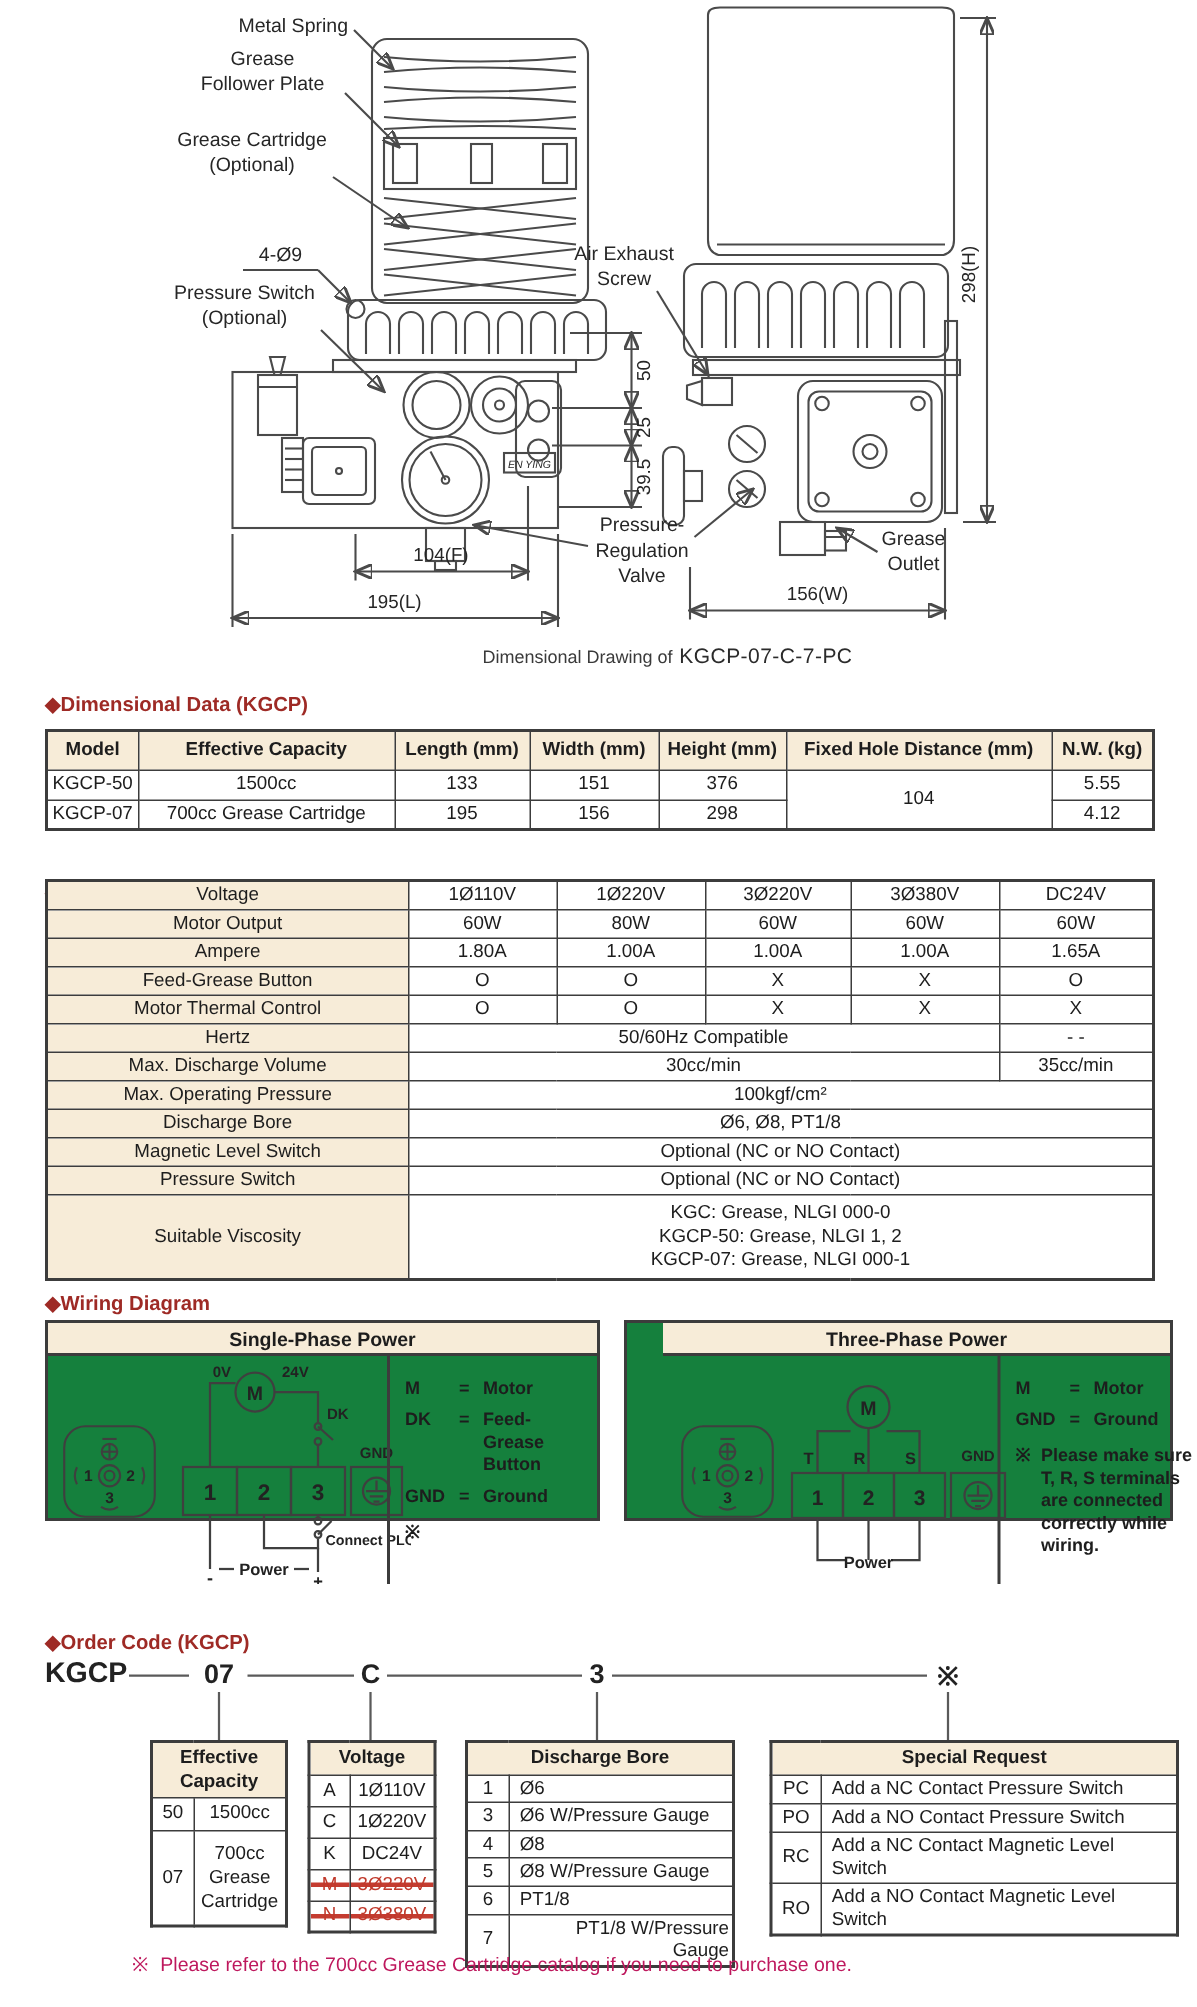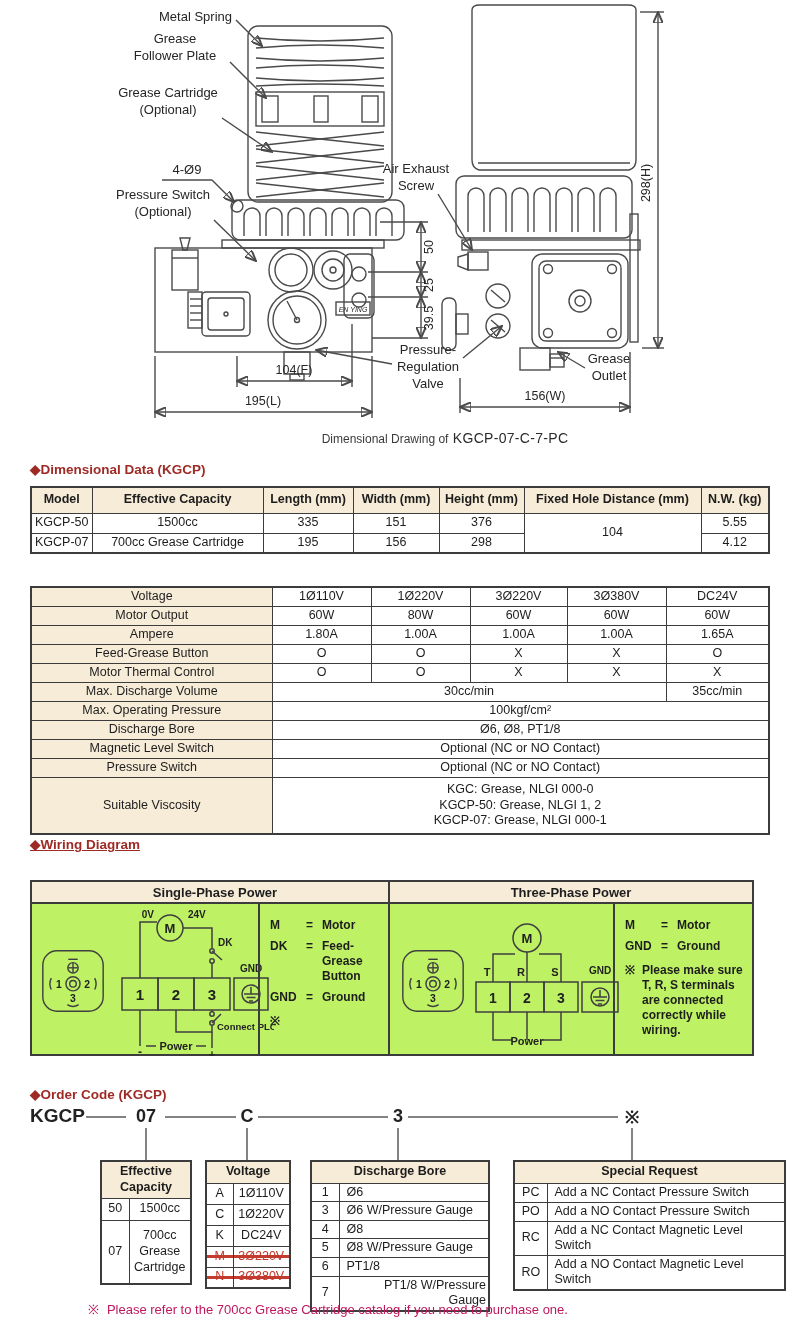--- a/index.html
+++ b/index.html
@@ -24,21 +24,21 @@
   table.sheet { position:absolute; border-collapse:collapse; table-layout:fixed; background:#fff; border:2px solid #3c3c3c; }
   .sheet td { border:1.3px solid #3c3c3c; font-size:12.5px; text-align:center; vertical-align:middle;
               padding:1px 2px; line-height:1.25; overflow:hidden; }
   .hdr { background:#f7ecd8; font-weight:bold; }
   .lbl { background:#f7ecd8; }
   .struck { color:#c0392b; }
   .struck td { background-image:linear-gradient(#c43c30,#c43c30); background-repeat:no-repeat;
                background-size:100% 3px; background-position:center center; }
 
   
-  .wbox { position:absolute; top:880px; height:176px; border:2px solid #3c3c3c; background:#bef264; box-sizing:border-box; }
+  .wbox { position:absolute; top:880px; height:134px; border:2px solid #3c3c3c; background:#15803d; box-sizing:border-box; }
   .whdr { height:22px; line-height:21px; background:#f7ecd8; border-bottom:2px solid #3c3c3c;
           text-align:center; font-weight:bold; font-size:13px; box-sizing:border-box; }
   .wbody { position:relative; height:152px; }
   .wbody svg { position:absolute; }
   .wbody svg path, .wbody svg rect, .wbody svg circle, .wbody svg line { stroke:#3f3f3f; stroke-width:1.5; fill:none; }
   .wbody svg text { font-family:"Liberation Sans", sans-serif; fill:#222; font-weight:bold; }
   .legend { position:absolute; top:0; bottom:0; border-left:2px solid #3c3c3c; padding:14px 5px 4px 10px;
             box-sizing:border-box; font-size:12px; font-weight:bold; line-height:1.25; }
   .lg-row { display:grid; grid-template-columns:36px 16px 1fr; margin-bottom:6px; }
   .note { display:grid; grid-template-columns:17px 1fr; margin-top:9px; }
@@ -268,21 +268,21 @@
       <td class="hdr">Effective Capacity</td>
       <td class="hdr">Length (mm)</td>
       <td class="hdr">Width (mm)</td>
       <td class="hdr">Height (mm)</td>
       <td class="hdr">Fixed Hole Distance (mm)</td>
       <td class="hdr">N.W. (kg)</td>
     </tr>
     <tr style="height:20px;">
       <td>KGCP-50</td>
       <td>1500cc</td>
-      <td>335</td>
+      <td>133</td>
       <td>151</td>
       <td>376</td>
       <td rowspan="2">104</td>
       <td>5.55</td>
     </tr>
     <tr style="height:20px;">
       <td>KGCP-07</td>
       <td>700cc Grease Cartridge</td>
       <td>195</td>
       <td>156</td>
@@ -337,20 +337,25 @@
     </tr>
     <tr style="height:19px;">
       <td class="lbl">Motor Thermal Control</td>
       <td>O</td>
       <td>O</td>
       <td>X</td>
       <td>X</td>
       <td>X</td>
     </tr>
     <tr style="height:19px;">
+      <td class="lbl">Hertz</td>
+      <td colspan="4">50/60Hz Compatible</td>
+      <td>- -</td>
+    </tr>
+    <tr style="height:19px;">
       <td class="lbl">Max. Discharge Volume</td>
       <td colspan="4">30cc/min</td>
       <td>35cc/min</td>
     </tr>
     <tr style="height:19px;">
       <td class="lbl">Max. Operating Pressure</td>
       <td colspan="5">100kgf/cm²</td>
     </tr>
     <tr style="height:19px;">
       <td class="lbl">Discharge Bore</td>
@@ -368,21 +373,21 @@
       <td class="lbl">Suitable Viscosity</td>
       <td colspan="5">
         <div>KGC: Grease, NLGI 000-0</div>
         <div>KGCP-50: Grease, NLGI 1, 2</div>
         <div>KGCP-07: Grease, NLGI 000-1</div>
       </td>
     </tr>
   </tbody>
     </table>
 
-  <div class="sec-title" style="top:836px;text-decoration:underline;">◆Wiring Diagram</div>
+  <div class="sec-title" style="top:860px;">◆Wiring Diagram</div>
 
   <div class="wbox" style="left:30px; width:370px;">
     <div class="whdr">Single-Phase Power</div>
     <div class="wbody">
 
       <svg style="left:8px; top:44px;" width="66" height="66" viewBox="0 0 70 70">
         <rect x="3" y="3" width="64" height="64" rx="15"></rect>
         <line x1="30" y1="12" x2="40" y2="12"></line>
         <circle cx="35" cy="21" r="5.5"></circle>
           <line x1="35" y1="16" x2="35" y2="26"></line>
@@ -453,21 +458,21 @@
           <span>=</span>
           <span>Ground</span>
         </div>
         <div class="note">
           <span>※</span>
         </div>
       </div>
     </div>
   </div>
 
-  <div class="wbox" style="left:388px; width:366px;">
+  <div class="wbox" style="left:416px; width:366px;padding-left:24px;">
     <div class="whdr">Three-Phase Power</div>
     <div class="wbody">
       <svg style="left:10px; top:44px;" width="66" height="66" viewBox="0 0 70 70">
         <rect x="3" y="3" width="64" height="64" rx="15"></rect>
         <line x1="30" y1="12" x2="40" y2="12"></line>
         <circle cx="35" cy="21" r="5.5"></circle>
           <line x1="35" y1="16" x2="35" y2="26"></line>
           <line x1="30" y1="21" x2="40" y2="21"></line>
         <circle cx="35" cy="38" r="7.5"></circle>
           <circle cx="35" cy="38" r="3.5"></circle>

